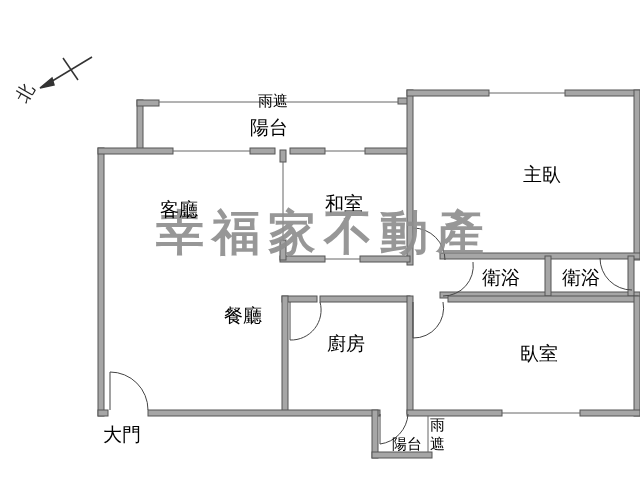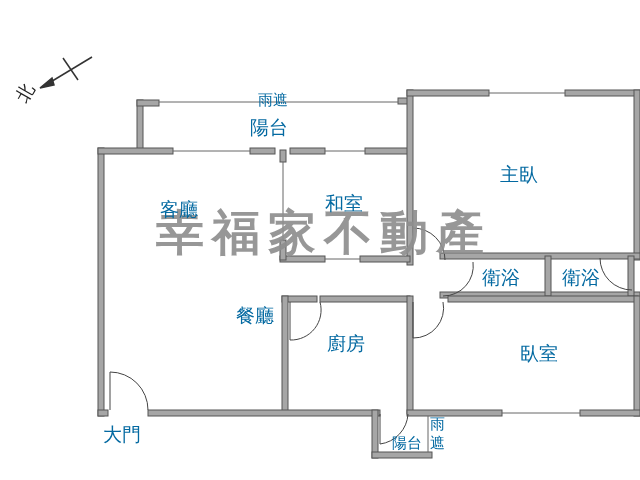--- a/index.html
+++ b/index.html
@@ -1,20 +1,20 @@
 <!DOCTYPE html>
 <html><head>
   <meta charset="utf-8">
   <style>
     html, body { margin: 0; padding: 0; background: #ffffff; }
     body { width: 640px; height: 480px; position: relative; overflow: hidden;
            font-family: "DejaVu Sans", sans-serif; }
     #plan { position: absolute; left: 0; top: 0; width: 640px; height: 480px; }
-    .label { position: absolute; color: #0369a1; font-size: 19px; white-space: nowrap;
-             font-family: Liberation Serif, serif; line-height: 1; }
+    .label { position: absolute; color: #000000; font-size: 19px; white-space: nowrap;
+             font-family: Liberation Sans, sans-serif; line-height: 1; }
     .small { font-size: 15px; }
     .watermark { position: absolute; left: 156px; top: 212px; color: #8f8f8f;
                  font-size: 48px; font-weight: bold; letter-spacing: 8px; opacity: 0.92;
                  font-family: Liberation Mono, monospace; white-space: nowrap; line-height: 1; }
     .compass-label { position: absolute; left: 16px; top: 84px; font-size: 18px; color: #222;
                      transform: rotate(-60deg); font-family: "DejaVu Sans", sans-serif; line-height: 1; }
   </style>
 </head>
 <body>
 
@@ -92,24 +92,24 @@
     <line x1="380" y1="414" x2="380" y2="444"></line>
   </g>
 </svg>
 
 <div class="watermark">幸福家不動產</div>
 
 <div class="compass-label">北</div>
 
 <div class="label small" style="left:258px;top:93px;">雨遮</div>
 <div class="label" style="left:250px;top:118px;">陽台</div>
-<div class="label" style="left:500px;top:165px;">主臥</div>
+<div class="label" style="left:523px;top:165px;">主臥</div>
 <div class="label" style="left:325px;top:194px;text-align:center;">和室</div>
 <div class="label" style="left:160px;top:200px;">客廳</div>
-<div class="label" style="left:236px;top:306px;">餐廳</div>
+<div class="label" style="left:224px;top:306px;">餐廳</div>
 <div class="label" style="left:482px;top:268px;">衛浴</div>
 <div class="label" style="left:562px;top:268px;">衛浴</div>
 <div class="label" style="left:327px;top:334px;">廚房</div>
 <div class="label" style="left:520px;top:344px;">臥室</div>
 <div class="label" style="left:103px;top:425px;text-align:right;">大門</div>
 <div class="label small" style="left:392px;top:436px;">陽台</div>
 <div class="label small" style="left:430px;top:417px;">雨</div>
 <div class="label small" style="left:430px;top:436px;">遮</div>
 
 </body></html>

